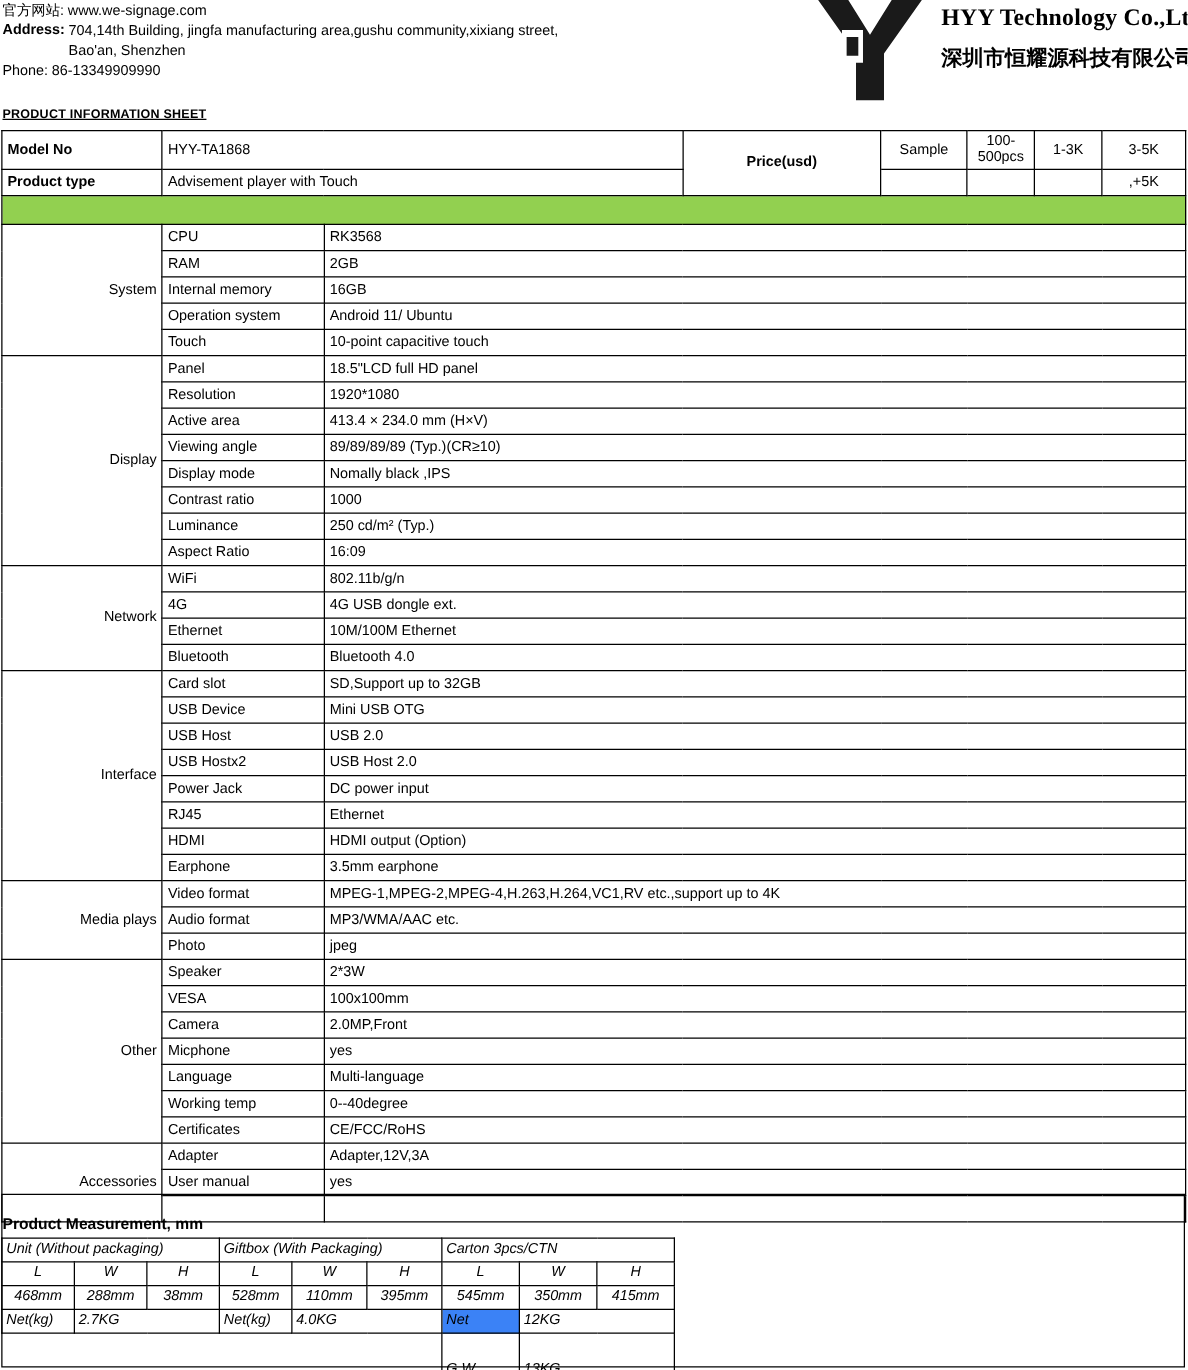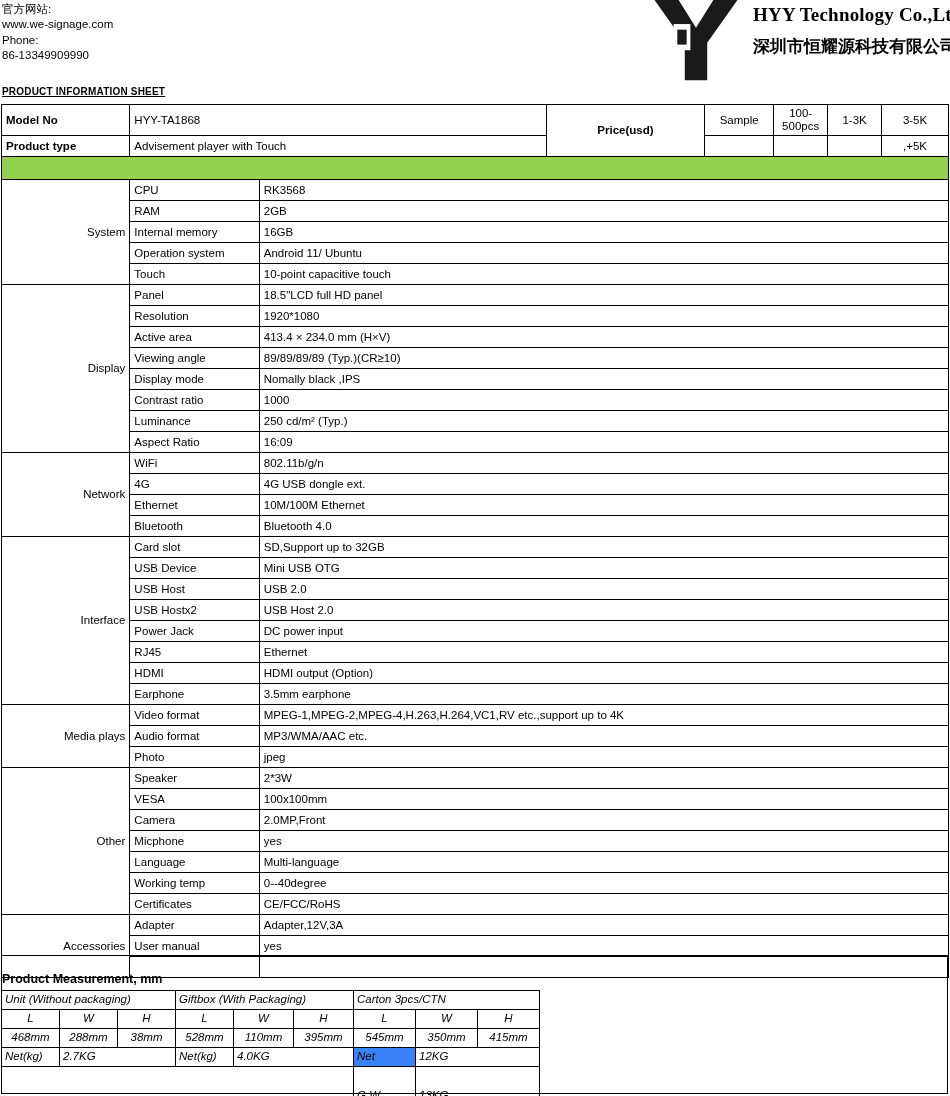--- a/index.html
+++ b/index.html
@@ -27,21 +27,20 @@
   .header {
     position: relative;
     height: 78px;
     padding: 2px 0 0 2px;
   }
   .hdr-line {
     display: flex;
     align-items: flex-start;
     line-height: 15px;
     font-size: 11.5px;
-    flex-direction: column;
   }
   .hdr-label {
     font-weight: bold;
     white-space: nowrap;
     margin-right: 3px;
   }
   .hdr-val { white-space: pre-line; }
   .addr-wrap { display: flex; align-items: flex-start; }
   .addr-val { max-width: 520px; line-height: 16px; }
 
@@ -157,20 +156,25 @@
 </style>
 </head>
 <body>
 
 <div class="page">
 
   <div class="header">
     <div class="hdr-line">
       <span class="hdr-label" style="font-weight:normal;">官方网站:</span>
       <span class="hdr-val">www.we-signage.com</span>
+    </div>
+    <div class="hdr-line addr-wrap">
+      <span class="hdr-label">Address:</span>
+      <span class="hdr-val addr-val">704,14th Building, jingfa manufacturing area,gushu community,xixiang street,
+Bao'an, Shenzhen</span>
     </div>
     <div class="hdr-line" style="margin-top:1px;">
       <span class="hdr-label" style="font-weight:normal;">Phone:</span>
       <span class="hdr-val">86-13349909990</span>
     </div>
 
     <div class="logo-block">
       <svg class="logo-mark" viewBox="0 0 100 92">
         <path d="M4 2 L30 2 L50 34 L70 2 L96 2 L62 50 L62 90 L38 90 L38 50 Z" fill="#1a1a1a"></path>
         <path d="M26 30 L44 30 L44 58 L26 58 Z" fill="#ffffff"></path>

